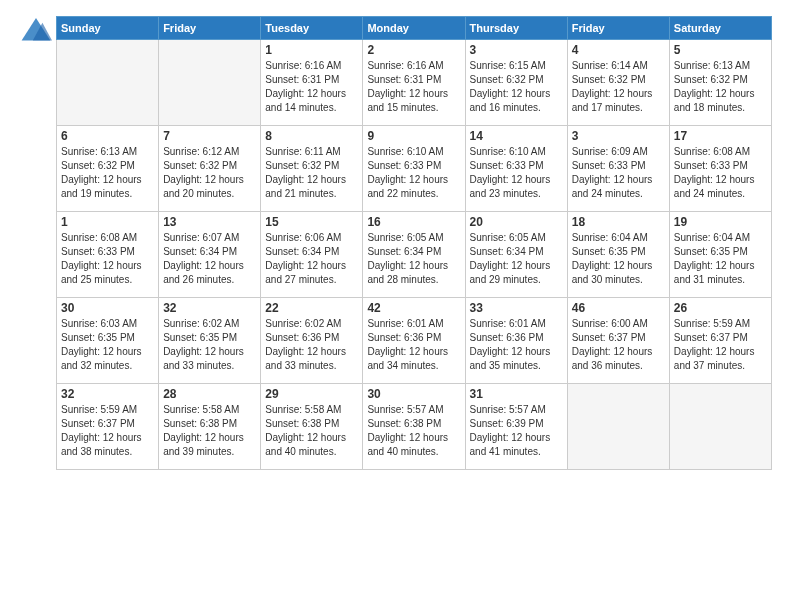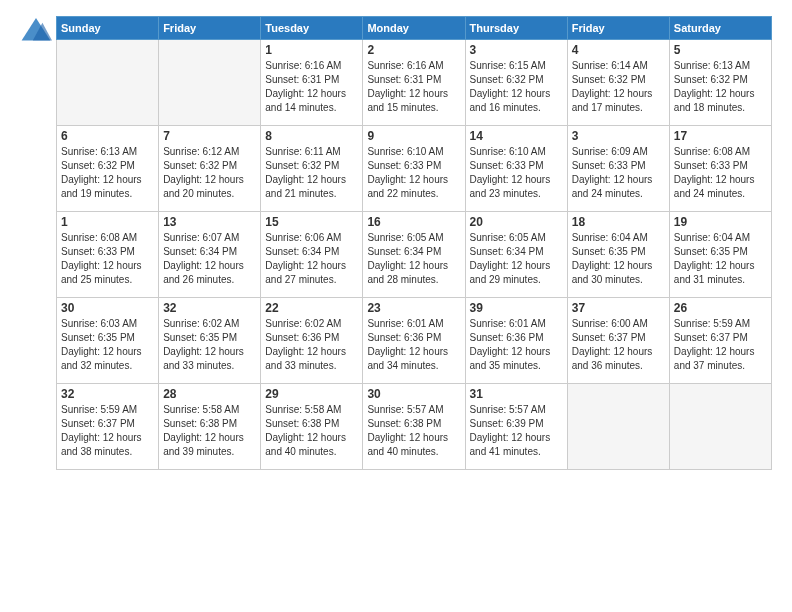--- a/index.html
+++ b/index.html
@@ -230,29 +230,29 @@
           </td>
           <td>
             <span class="day-number">32</span>
             <div class="day-info">Sunrise: 6:02 AM<br>Sunset: 6:35 PM<br>Daylight: 12 hours<br>and 33 minutes.</div>
           </td>
           <td>
             <span class="day-number">22</span>
             <div class="day-info">Sunrise: 6:02 AM<br>Sunset: 6:36 PM<br>Daylight: 12 hours<br>and 33 minutes.</div>
           </td>
           <td>
-            <span class="day-number">23</span>
+            <span class="day-number">42</span>
             <div class="day-info">Sunrise: 6:01 AM<br>Sunset: 6:36 PM<br>Daylight: 12 hours<br>and 34 minutes.</div>
           </td>
           <td>
-            <span class="day-number">39</span>
+            <span class="day-number">33</span>
             <div class="day-info">Sunrise: 6:01 AM<br>Sunset: 6:36 PM<br>Daylight: 12 hours<br>and 35 minutes.</div>
           </td>
           <td>
-            <span class="day-number">37</span>
+            <span class="day-number">46</span>
             <div class="day-info">Sunrise: 6:00 AM<br>Sunset: 6:37 PM<br>Daylight: 12 hours<br>and 36 minutes.</div>
           </td>
           <td>
             <span class="day-number">26</span>
             <div class="day-info">Sunrise: 5:59 AM<br>Sunset: 6:37 PM<br>Daylight: 12 hours<br>and 37 minutes.</div>
           </td>
         </tr>
         <tr class="week-row">
           <td>
             <span class="day-number">32</span>

